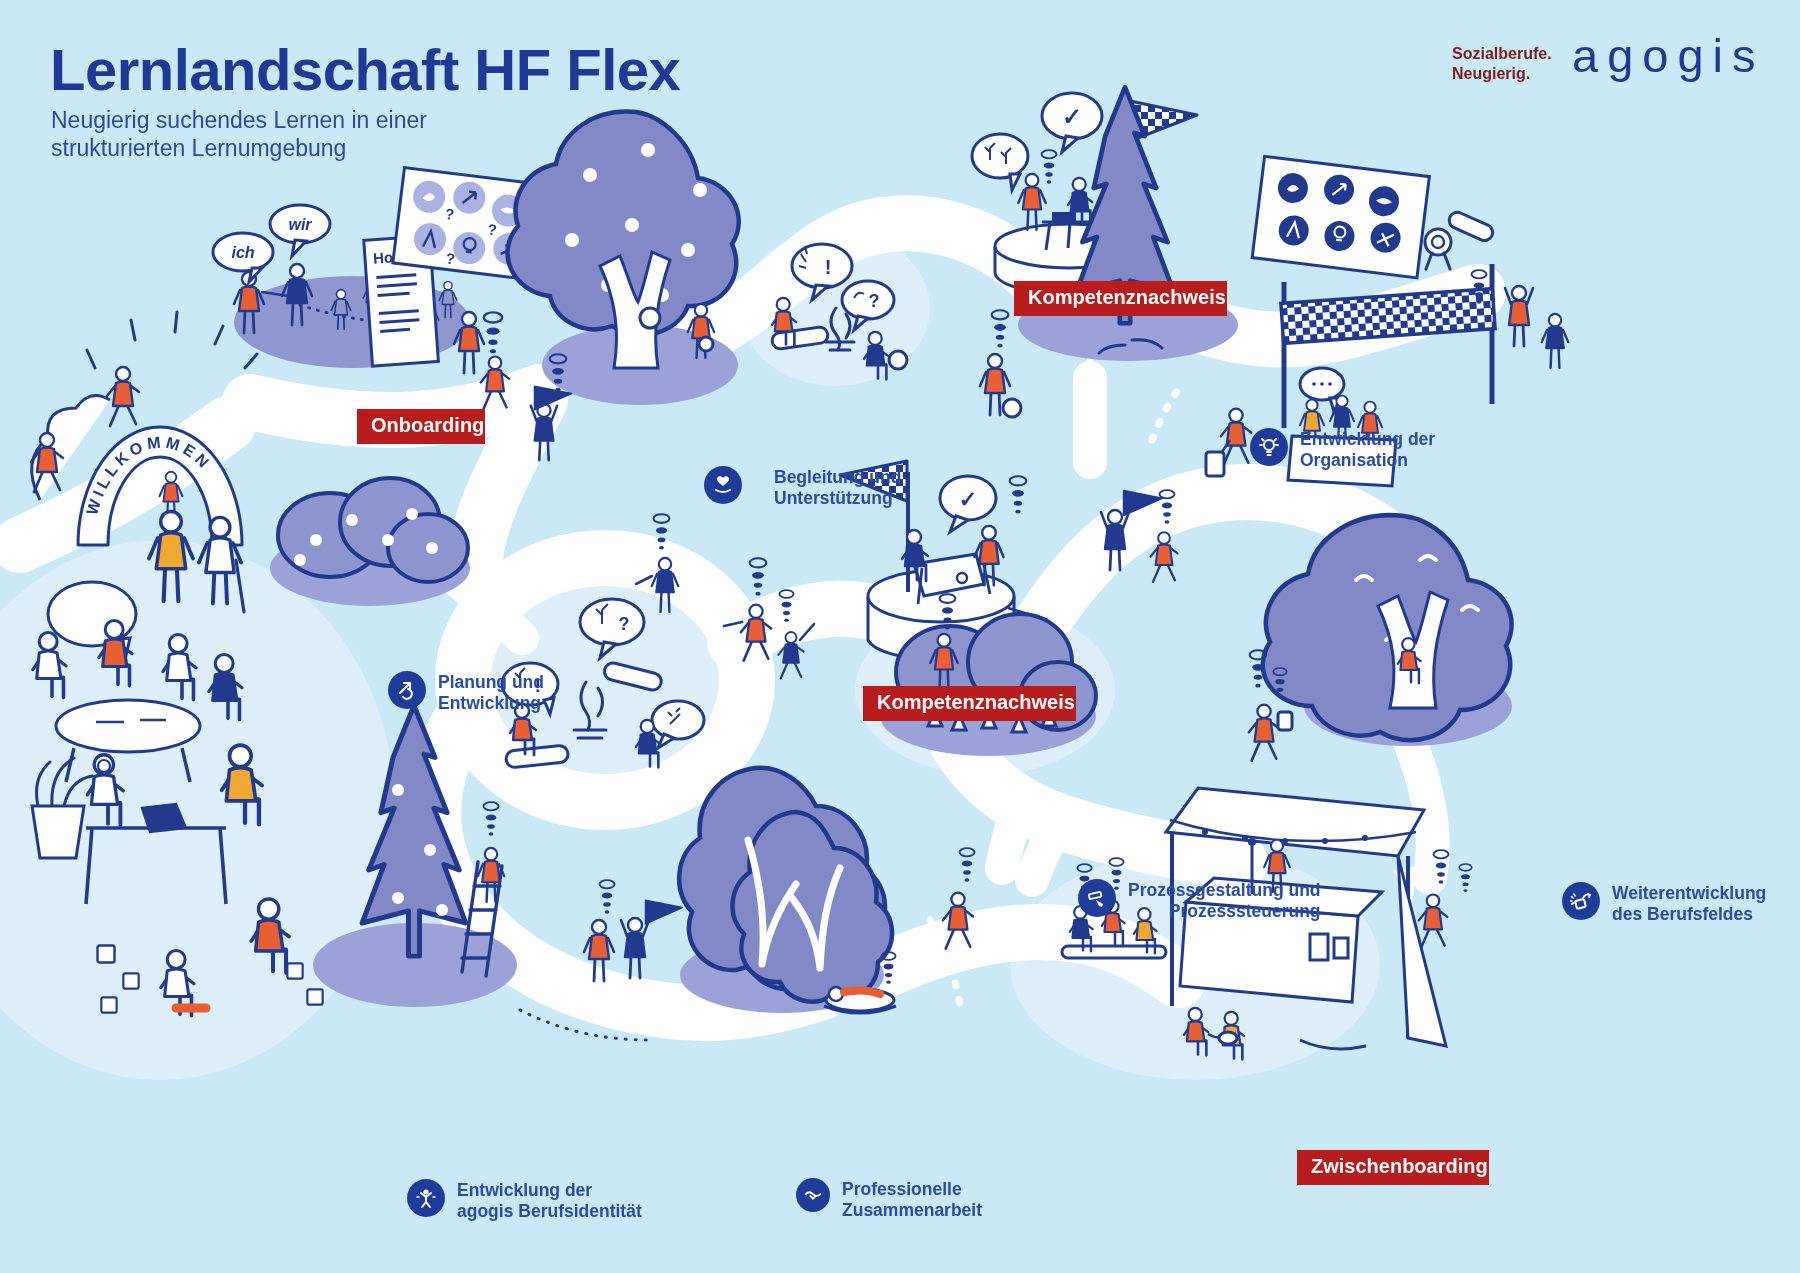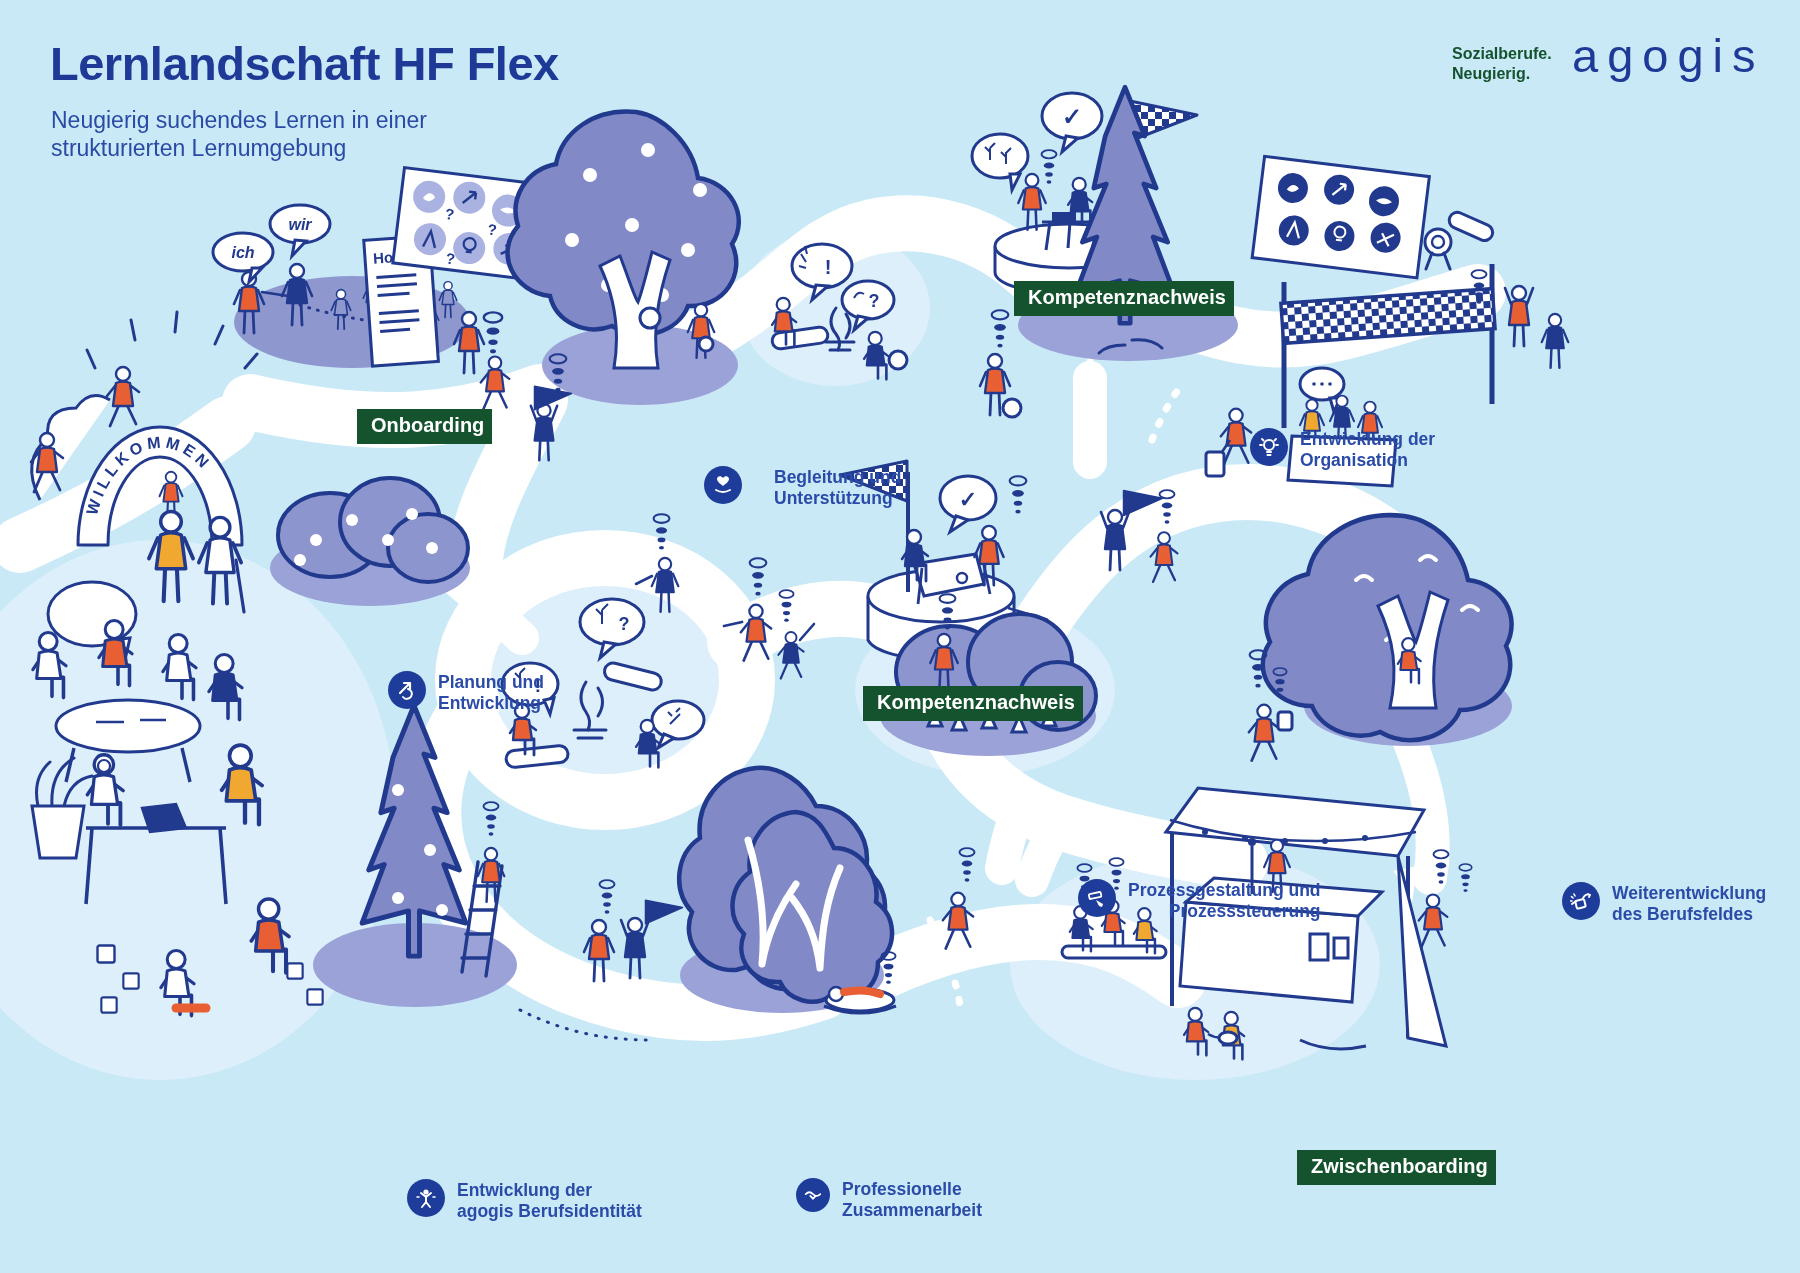--- a/index.html
+++ b/index.html
@@ -5,38 +5,38 @@
   html,body{margin:0;padding:0;background:#9fc6da;}
   .canvas{
     position:relative;width:1800px;height:1273px;overflow:hidden;
     background:#c9e9f7;
     font-family:"Liberation Sans", sans-serif;
   }
   .scene{position:absolute;left:0;top:0;}
   
   .title{
     position:absolute;left:50px;top:36px;
-    font-size:47px;font-weight:bold;color:#1e3a96;letter-spacing:-.5px;
+    font-size:58px;font-weight:bold;color:#1e3a96;letter-spacing:-.5px;
   }
   .subtitle{
     position:absolute;left:51px;top:106px;
     font-size:23px;line-height:28px;color:#2a4aa4;
   }
   .brand-tagline{
     position:absolute;left:1452px;top:44px;
-    font-size:16px;line-height:20px;font-weight:bold;color:#14532d;
+    font-size:16px;line-height:20px;font-weight:bold;color:#7f1d1d;
   }
   .brand-logo{
     position:absolute;left:1572px;top:28px;
     font-size:47px;font-weight:500;color:#1e3a96;letter-spacing:9px;
   }
   .milestone{
-    position:absolute;background:#14532d;color:#fff;
+    position:absolute;background:#b91c1c;color:#fff;
     font-size:20px;font-weight:bold;
-    padding:5px 8px 7px 14px;white-space:nowrap;
+    padding:5px 1px 7px 14px;white-space:nowrap;
   }
   .m-onboarding{left:357px;top:409px;}
   .m-ktop{left:1014px;top:281px;}
   .m-kmid{left:863px;top:686px;}
   .m-zwischen{left:1297px;top:1150px;}
   .station{
     position:absolute;display:flex;align-items:flex-start;gap:12px;padding-left:44px;
   }
   .station .disc{
     flex:0 0 auto;border-radius:50%;background:#1e3d9b;

